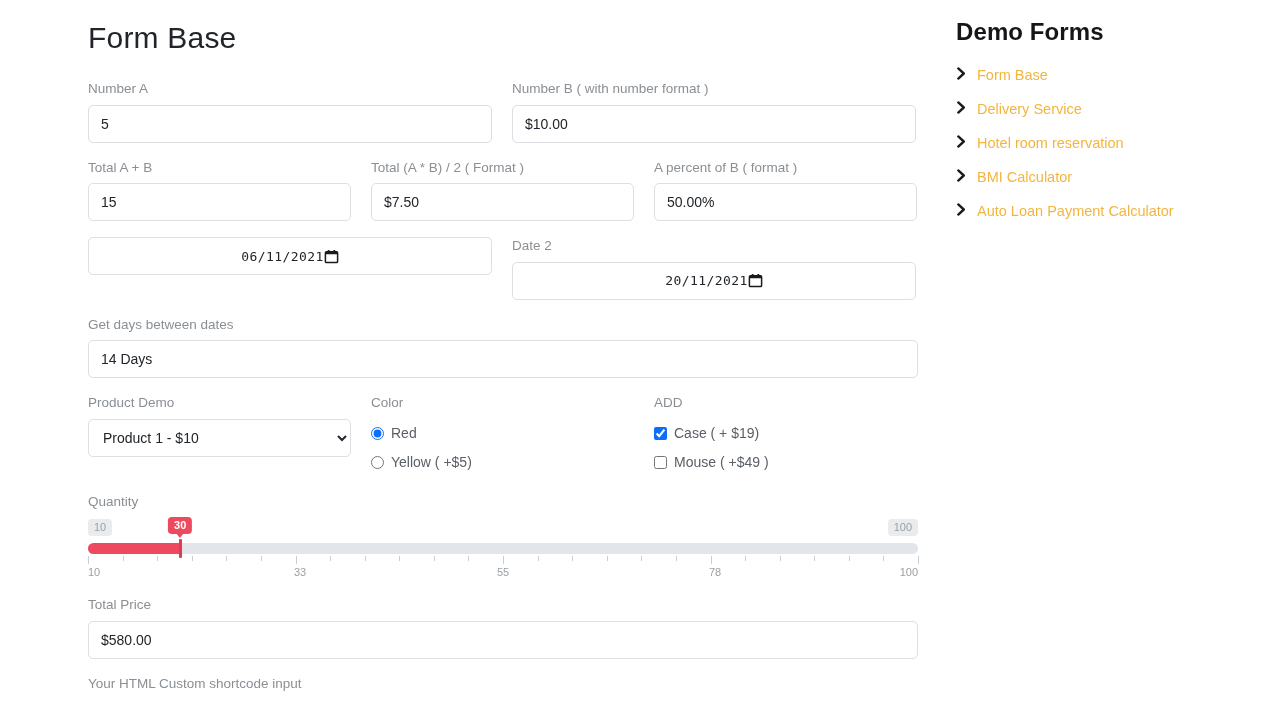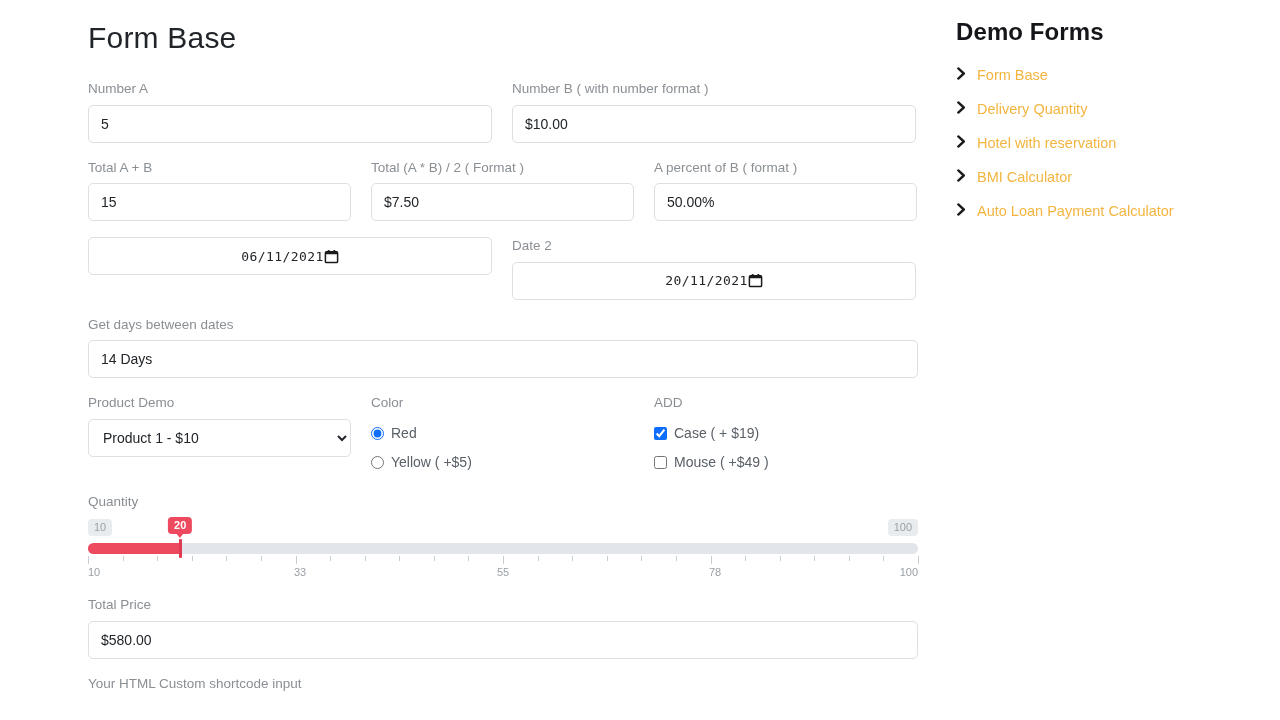--- a/index.html
+++ b/index.html
@@ -308,21 +308,21 @@
           <span>Mouse ( +$49 )</span>
         </label>
       </div>
     </div>
 
     <div>
       <div class="field-label">Quantity</div>
       <div class="slider-wrap">
         <div class="slider-labels">
           <span class="pill left">10</span>
-          <span class="badge" id="sliderBadge" style="left: 92.2222px;">20</span>
+          <span class="badge" id="sliderBadge" style="left: 92.2222px;">30</span>
           <span class="pill right">100</span>
         </div>
         <div class="track">
           <div class="track-fill" id="trackFill" style="width: 92.2222px;"></div>
           <div class="handle" id="sliderHandle" style="left: 92.2222px;"></div>
         </div>
         <div class="ticks" id="tickRow">
             <div class="tick major" style="left: 0px;"></div>
             <div class="tick minor" style="left: 34.5833px;"></div>
             <div class="tick minor" style="left: 69.1667px;"></div>
@@ -375,27 +375,27 @@
         <div class="side-item">
           <span><svg class="chev" viewBox="0 0 12 14" aria-hidden="true">
               <path d="M2.5 1.5 L8.5 7 L2.5 12.5" fill="none" stroke="#1b1b1b" stroke-width="2.6" stroke-linecap="round" stroke-linejoin="round"></path>
             </svg></span>
           <a class="side-link" href="#" style="color: rgb(243, 181, 63);">Form Base</a>
         </div>
         <div class="side-item">
           <span><svg class="chev" viewBox="0 0 12 14" aria-hidden="true">
               <path d="M2.5 1.5 L8.5 7 L2.5 12.5" fill="none" stroke="#1b1b1b" stroke-width="2.6" stroke-linecap="round" stroke-linejoin="round"></path>
             </svg></span>
-          <a class="side-link" href="#" style="color: rgb(243, 181, 63);">Delivery Quantity</a>
+          <a class="side-link" href="#" style="color: rgb(243, 181, 63);">Delivery Service</a>
         </div>
         <div class="side-item">
           <span><svg class="chev" viewBox="0 0 12 14" aria-hidden="true">
               <path d="M2.5 1.5 L8.5 7 L2.5 12.5" fill="none" stroke="#1b1b1b" stroke-width="2.6" stroke-linecap="round" stroke-linejoin="round"></path>
             </svg></span>
-          <a class="side-link" href="#" style="color: rgb(243, 181, 63);">Hotel with reservation</a>
+          <a class="side-link" href="#" style="color: rgb(243, 181, 63);">Hotel room reservation</a>
         </div>
         <div class="side-item">
           <span><svg class="chev" viewBox="0 0 12 14" aria-hidden="true">
               <path d="M2.5 1.5 L8.5 7 L2.5 12.5" fill="none" stroke="#1b1b1b" stroke-width="2.6" stroke-linecap="round" stroke-linejoin="round"></path>
             </svg></span>
           <a class="side-link" href="#" style="color: rgb(243, 181, 63);">BMI Calculator</a>
         </div>
         <div class="side-item">
           <span><svg class="chev" viewBox="0 0 12 14" aria-hidden="true">
               <path d="M2.5 1.5 L8.5 7 L2.5 12.5" fill="none" stroke="#1b1b1b" stroke-width="2.6" stroke-linecap="round" stroke-linejoin="round"></path>

